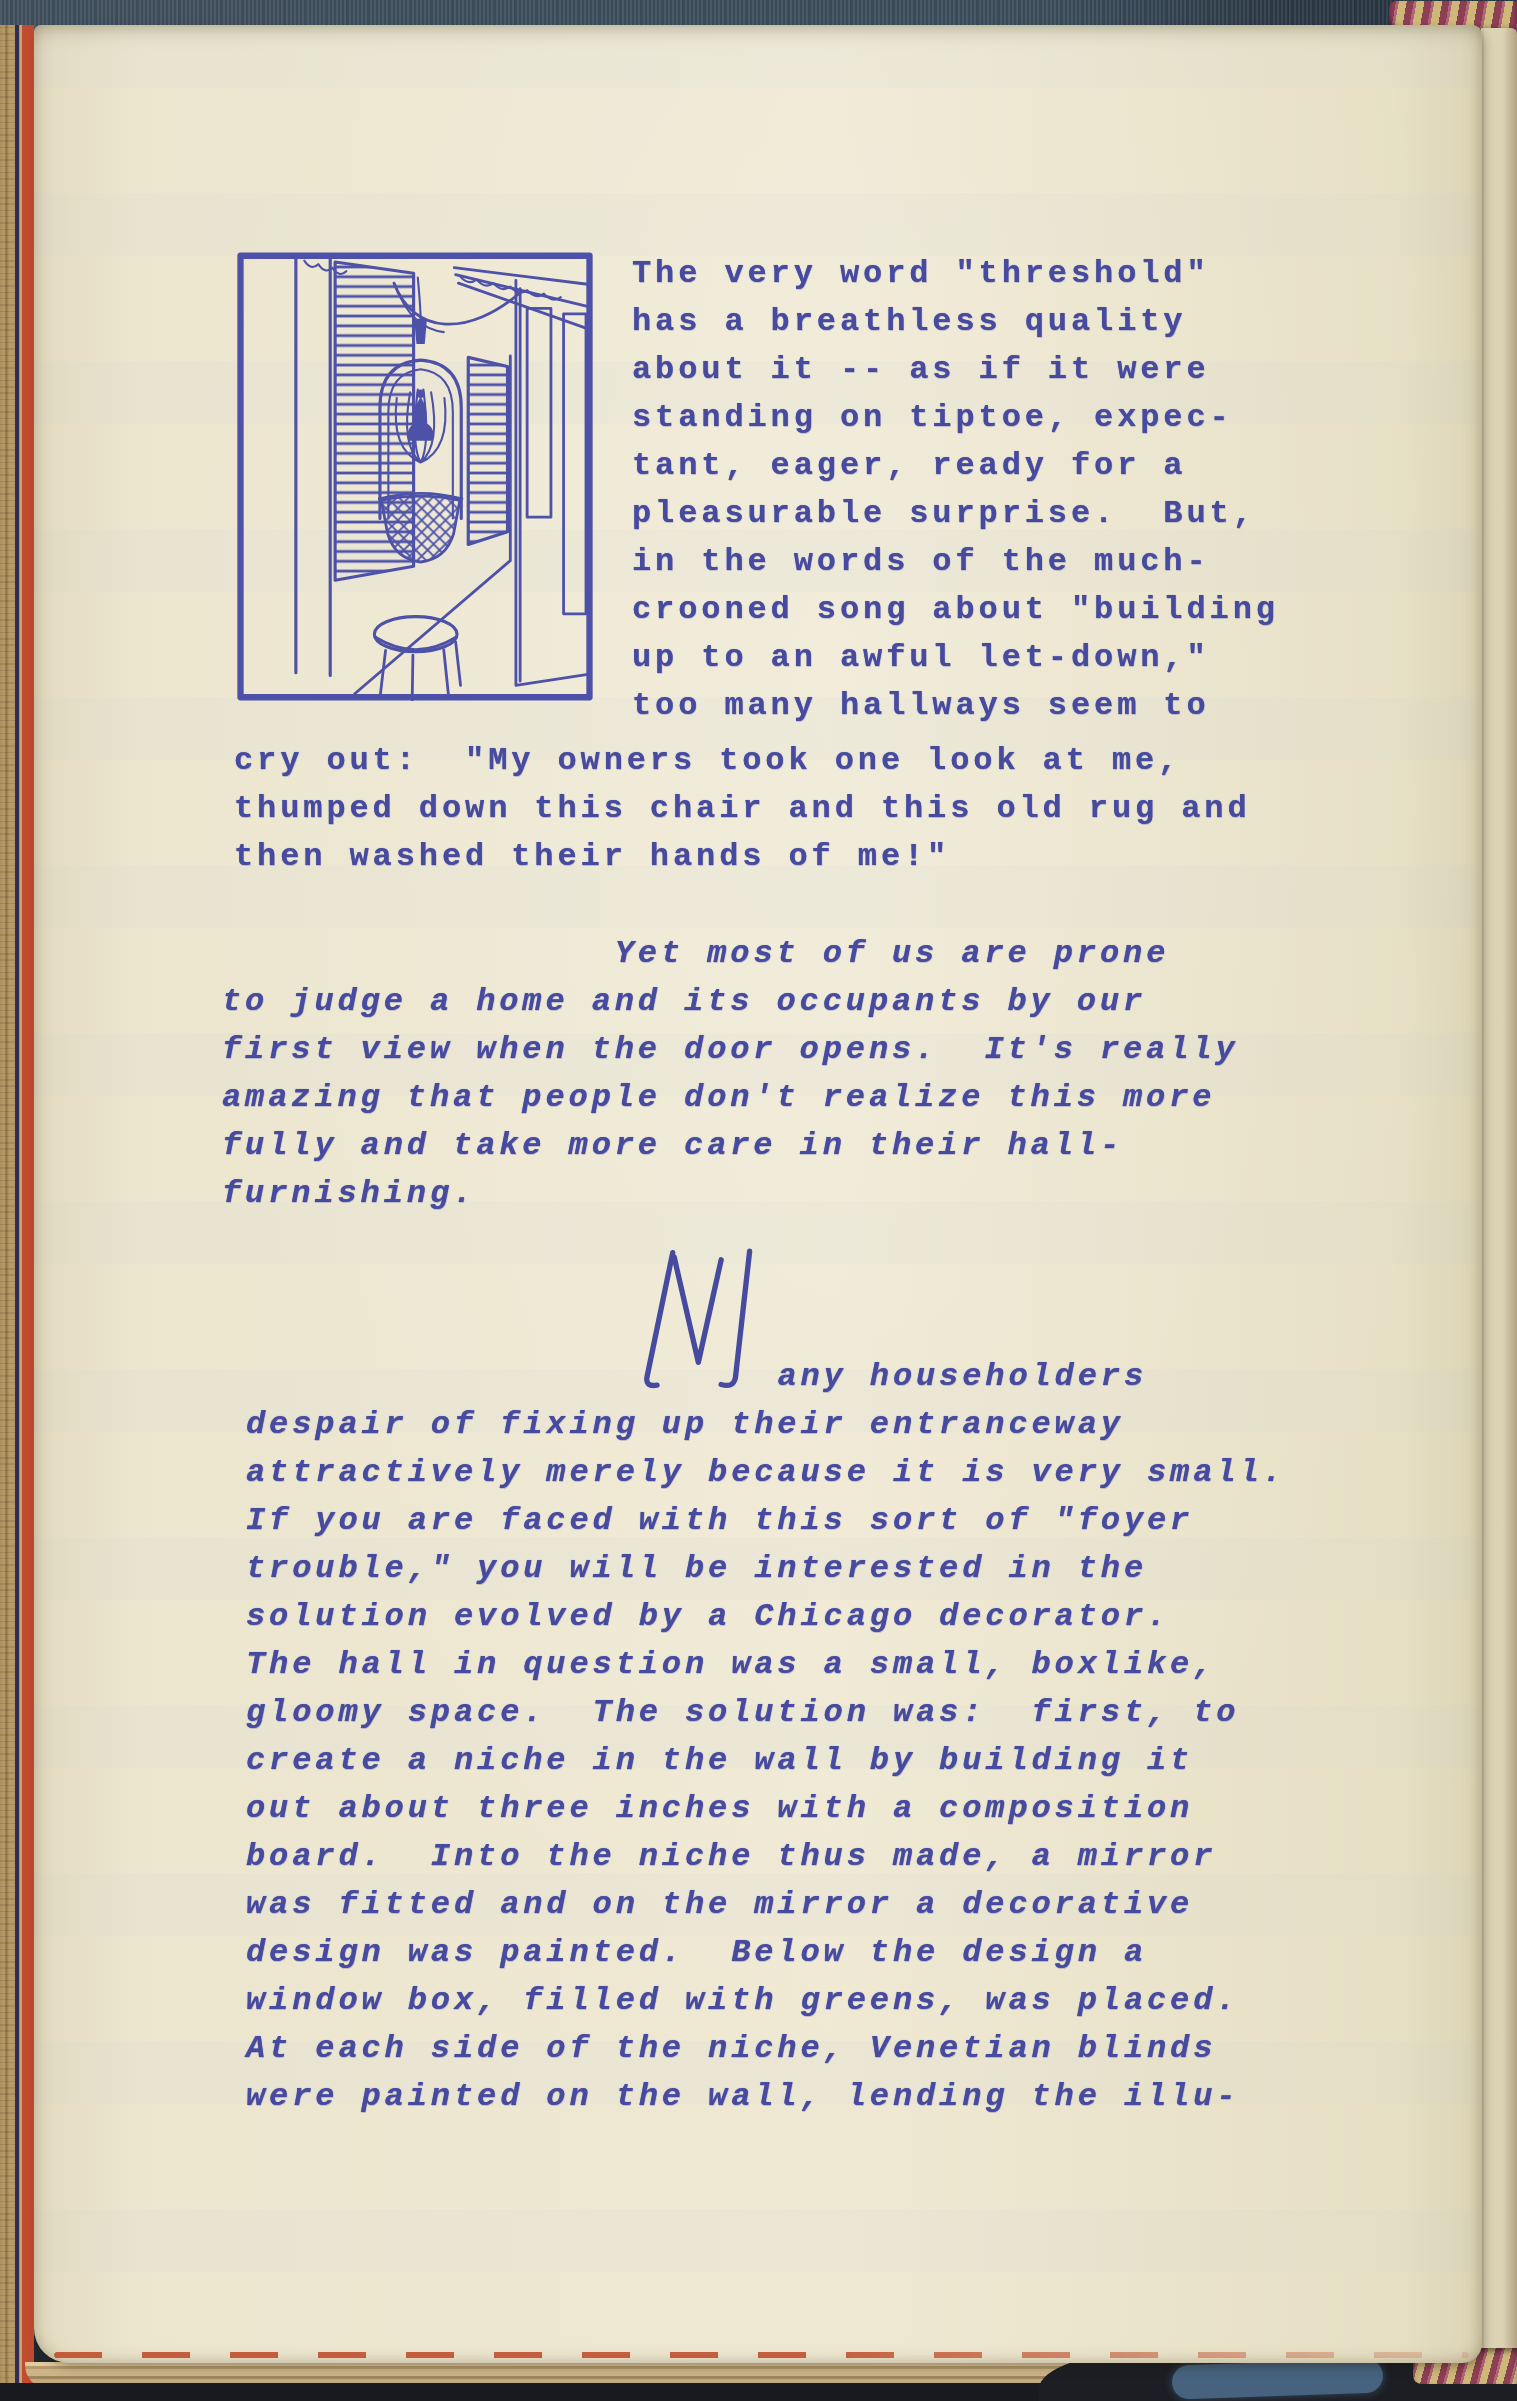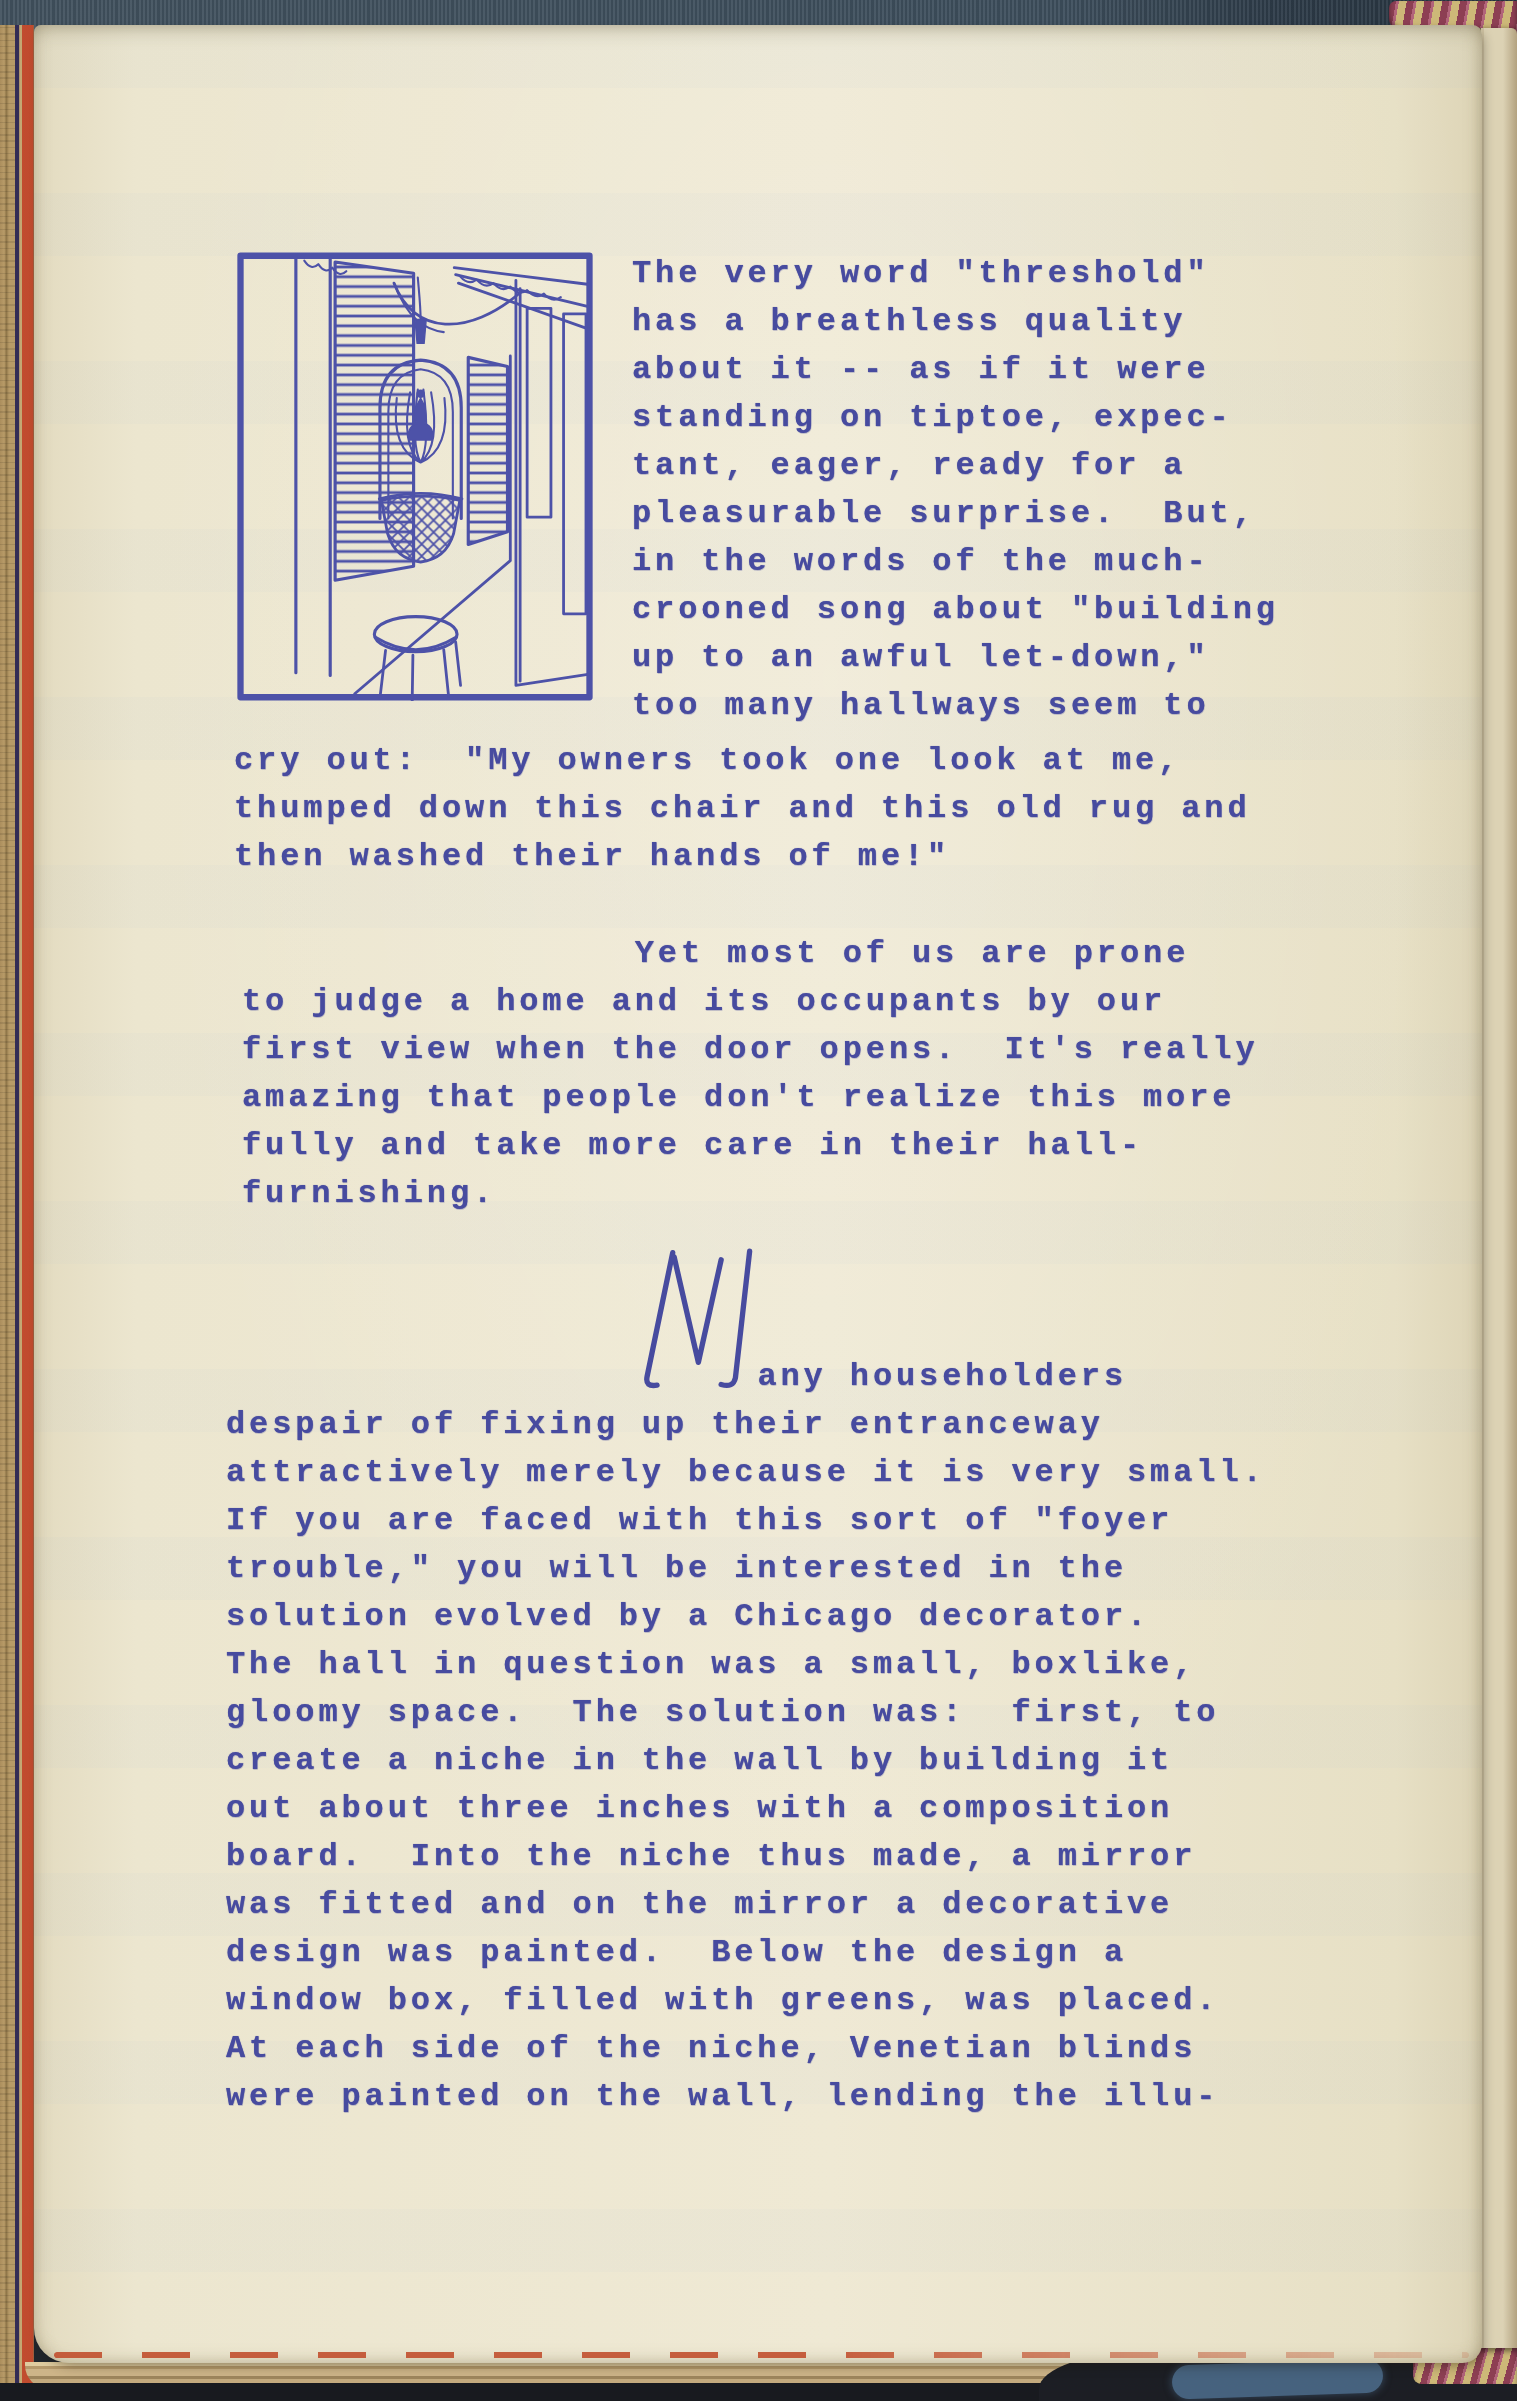--- a/index.html
+++ b/index.html
@@ -59,22 +59,22 @@
       4.2px 5.6px 11.2px -4.2px rgba(30,25,12,.45);}
 
   
   .t{position:absolute;margin:0;white-space:pre-wrap;
      font-family:"Liberation Mono","DejaVu Sans Mono",monospace;
      font-weight:700;font-size:32px;line-height:48px;letter-spacing:3.9px;
      color:var(--ink);
      text-shadow:0 0 0.9px rgba(64,68,155,.65), 0.5px 0.6px 0 rgba(64,68,155,.22);}
   .block1a{left:598px;top:225px;width:744px;}
   .block1b{left:200px;top:712px;width:1137px;}
-  .block2 {left:208px;top:905px;width:1137px;}
-  .block3 {left:192px;top:1328px;width:1137px;}
+  .block2 {left:188px;top:905px;width:1137px;font-style:italic;}
+  .block3 {left:212px;top:1328px;width:1137px;font-style:italic;}
 
   .illus{position:absolute;left:203px;top:227px;width:356px;height:449px;}
   .dropcap{position:absolute;left:601px;top:1222px;width:126px;height:146px;}
   .dropcap svg{width:100%;height:100%;}
 
   .red-dashes{position:absolute;left:19.6px;top:2327px;width:1415px;height:6.3px;
     background:repeating-linear-gradient(90deg,#c2502f 0 48px, rgba(194,80,47,0) 48px 88px);
     border-radius:2.8px;opacity:.9;
     -webkit-mask-image:linear-gradient(90deg,#000 0 55%,rgba(0,0,0,.2) 100%);
             mask-image:linear-gradient(90deg,#000 0 55%,rgba(0,0,0,.2) 100%);}

